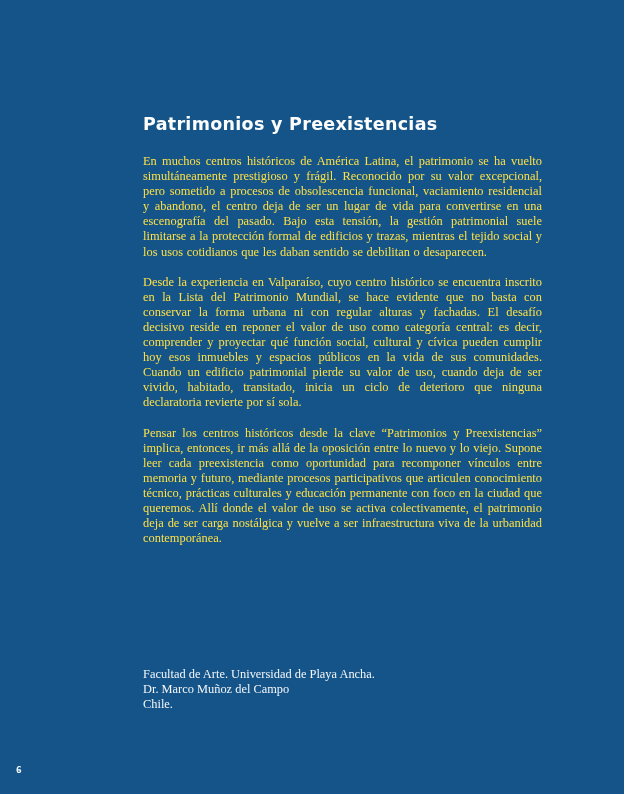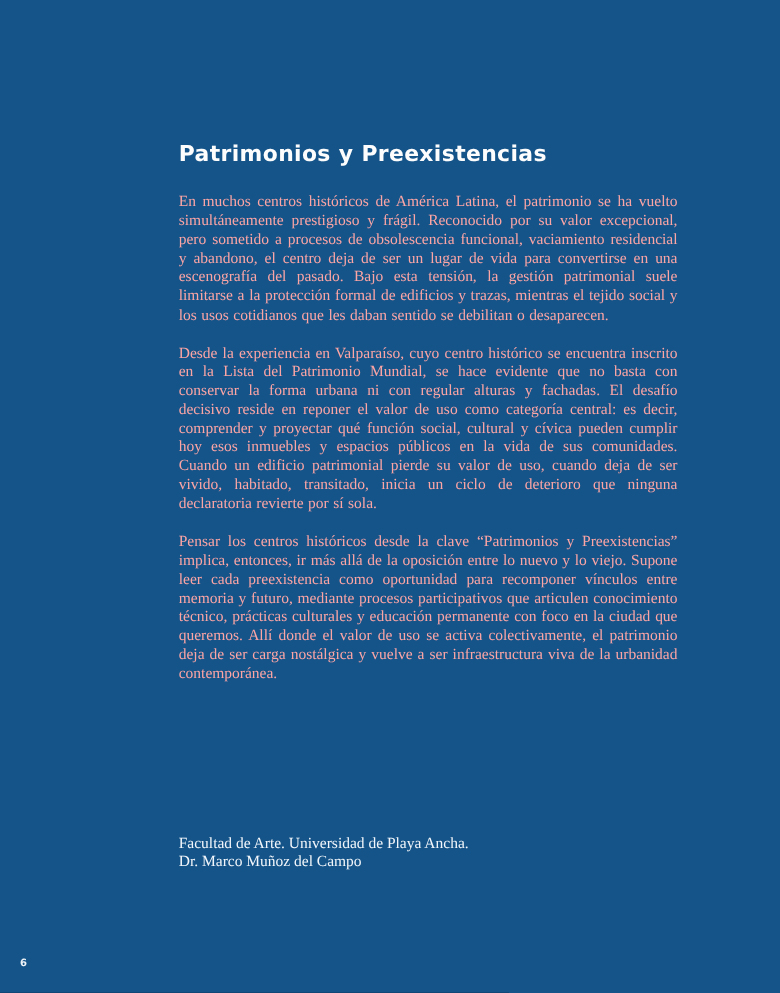--- a/index.html
+++ b/index.html
@@ -27,21 +27,21 @@
     font-weight: 700;
     font-size: 17.5px;
     letter-spacing: 0.3px;
     color: #fdfdfd;
   }
   .body-text p {
     margin: 0 0 15px 0;
     font-size: 12.4px;
     line-height: 15.1px;
     text-align: justify;
-    color: #fca5a5;
+    color: #fde047;
     word-spacing: 0.5px;
   }
   .signature {
     position: absolute;
     left: 143px;
     top: 667px;
     font-size: 12.4px;
     line-height: 15.2px;
     color: #f3f7fb;
   }
@@ -64,16 +64,17 @@
     <div class="body-text">
       <p>En muchos centros históricos de América Latina, el patrimonio se ha vuelto simultáneamente prestigioso y frágil. Reconocido por su valor excepcional, pero sometido a procesos de obsolescencia funcional, vaciamiento residencial y abandono, el centro deja de ser un lugar de vida para convertirse en una escenografía del pasado. Bajo esta tensión, la gestión patrimonial suele limitarse a la protección formal de edificios y trazas, mientras el tejido social y los usos cotidianos que les daban sentido se debilitan o desaparecen.</p>
       <p>Desde la experiencia en Valparaíso, cuyo centro histórico se encuentra inscrito en la Lista del Patrimonio Mundial, se hace evidente que no basta con conservar la forma urbana ni con regular alturas y fachadas. El desafío decisivo reside en reponer el valor de uso como categoría central: es decir, comprender y proyectar qué función social, cultural y cívica pueden cumplir hoy esos inmuebles y espacios públicos en la vida de sus comunidades. Cuando un edificio patrimonial pierde su valor de uso, cuando deja de ser vivido, habitado, transitado, inicia un ciclo de deterioro que ninguna declaratoria revierte por sí sola.</p>
       <p>Pensar los centros históricos desde la clave “Patrimonios y Preexistencias” implica, entonces, ir más allá de la oposición entre lo nuevo y lo viejo. Supone leer cada preexistencia como oportunidad para recomponer vínculos entre memoria y futuro, mediante procesos participativos que articulen conocimiento técnico, prácticas culturales y educación permanente con foco en la ciudad que queremos. Allí donde el valor de uso se activa colectivamente, el patrimonio deja de ser carga nostálgica y vuelve a ser infraestructura viva de la urbanidad contemporánea.</p>
     </div>
   </div>
 
   <div class="signature">
     <div>Facultad de Arte. Universidad de Playa Ancha.</div>
     <div>Dr. Marco Muñoz del Campo</div>
+    <div>Chile.</div>
   </div>
 
   <div class="page-number">6</div>
 </div>
 
 </body></html>

